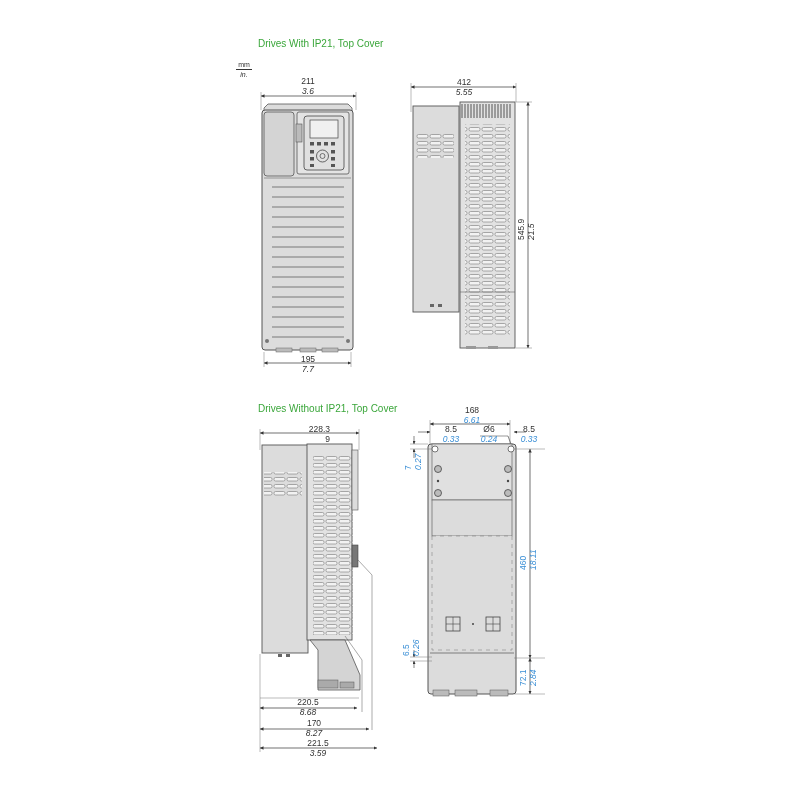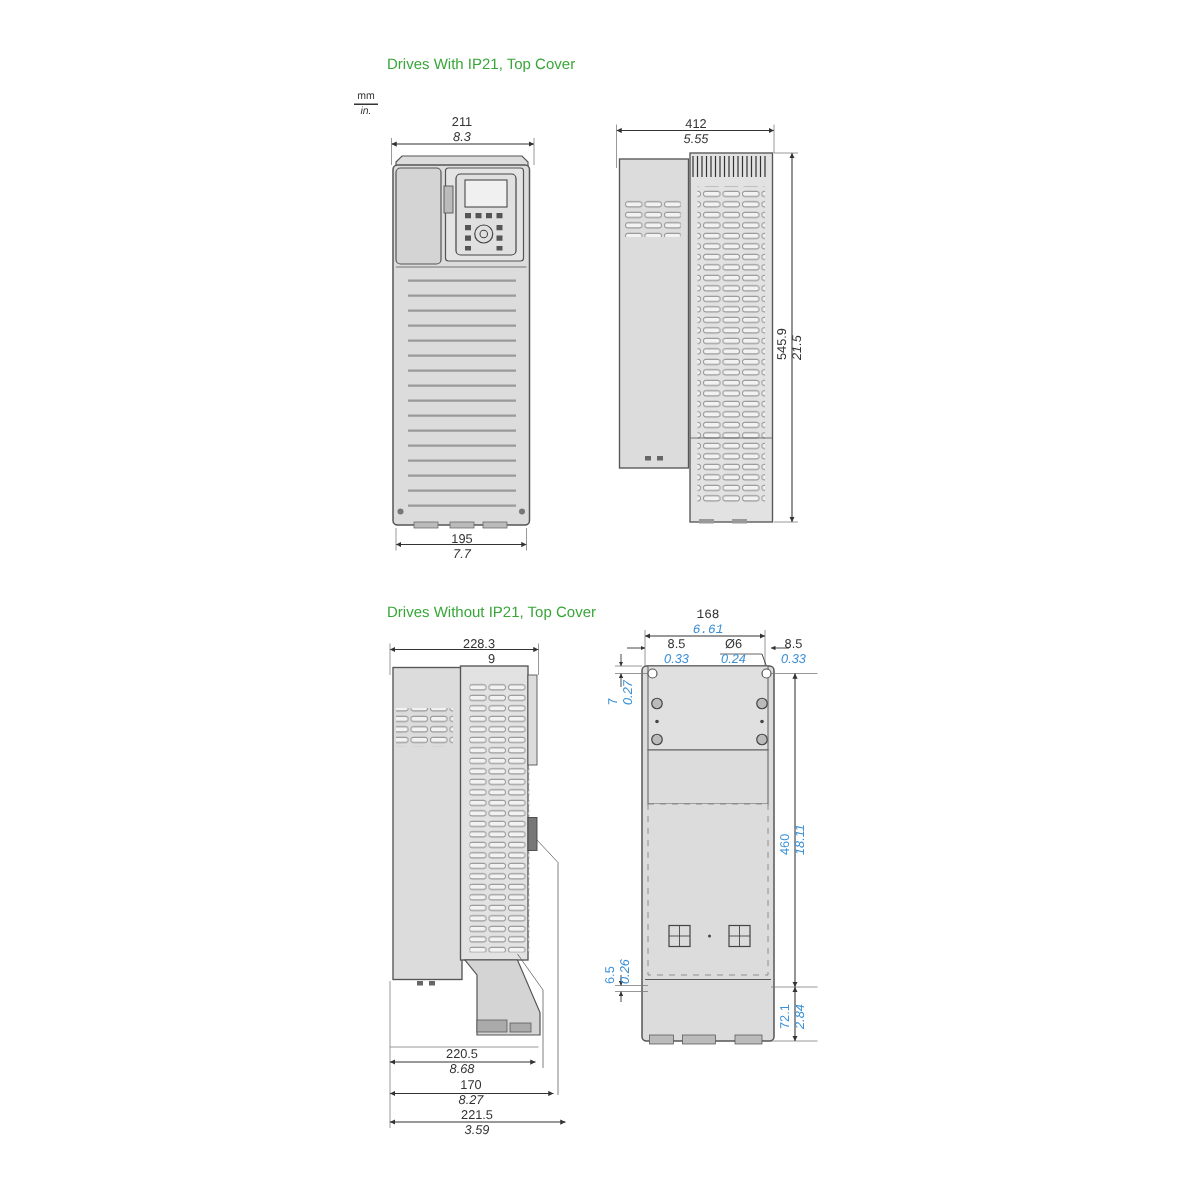--- a/index.html
+++ b/index.html
@@ -212,21 +212,21 @@
     <line x1="514" y1="449" x2="545" y2="449" stroke="#777" stroke-width="0.5"></line>
     <line x1="530" y1="449" x2="530" y2="658" stroke="#333" stroke-width="0.7" marker-start="url(#arr)" marker-end="url(#arr)"></line>
     <line x1="514" y1="658" x2="545" y2="658" stroke="#777" stroke-width="0.5"></line>
     <line x1="514" y1="694" x2="545" y2="694" stroke="#777" stroke-width="0.5"></line>
     <line x1="530" y1="658" x2="530" y2="694" stroke="#333" stroke-width="0.7" marker-start="url(#arr)" marker-end="url(#arr)"></line>
   </g>
 </svg>
 
 <div class="dim" style="left:288px;top:76px;width:40px;">
   <div>211</div>
-  <div><i>8.3</i></div>
+  <div><i>3.6</i></div>
 </div>
 <div class="dim" style="left:288px;top:354px;width:40px;">
   <div>195</div>
   <div><i>7.7</i></div>
 </div>
 <div class="dim" style="left:444px;top:77px;width:40px;">
   <div>412</div>
   <div><i>5.55</i></div>
 </div>
 <div class="vdim" style="left:516px;top:240px;">
@@ -244,21 +244,21 @@
 </div>
 <div class="dim" style="left:294px;top:718px;width:40px;">
   <div>170</div>
   <div><i>8.27</i></div>
 </div>
 <div class="dim" style="left:298px;top:738px;width:40px;">
   <div>221.5</div>
   <div><i>3.59</i></div>
 </div>
 
-<div class="dim" style="left:452px;top:405px;width:40px;font-family:Liberation Mono, monospace;">
+<div class="dim" style="left:452px;top:405px;width:40px;">
   <div>168</div>
   <div class="blue" style="color:#3a8fd6;"><i>6.61</i></div>
 </div>
 <div class="dim" style="left:436px;top:424px;width:30px;">
   <div>8.5</div>
   <div style="color:#3a8fd6;"><i>0.33</i></div>
 </div>
 <div class="dim" style="left:474px;top:424px;width:30px;">
   <div>Ø6</div>
   <div style="color:#3a8fd6;"><i>0.24</i></div>

